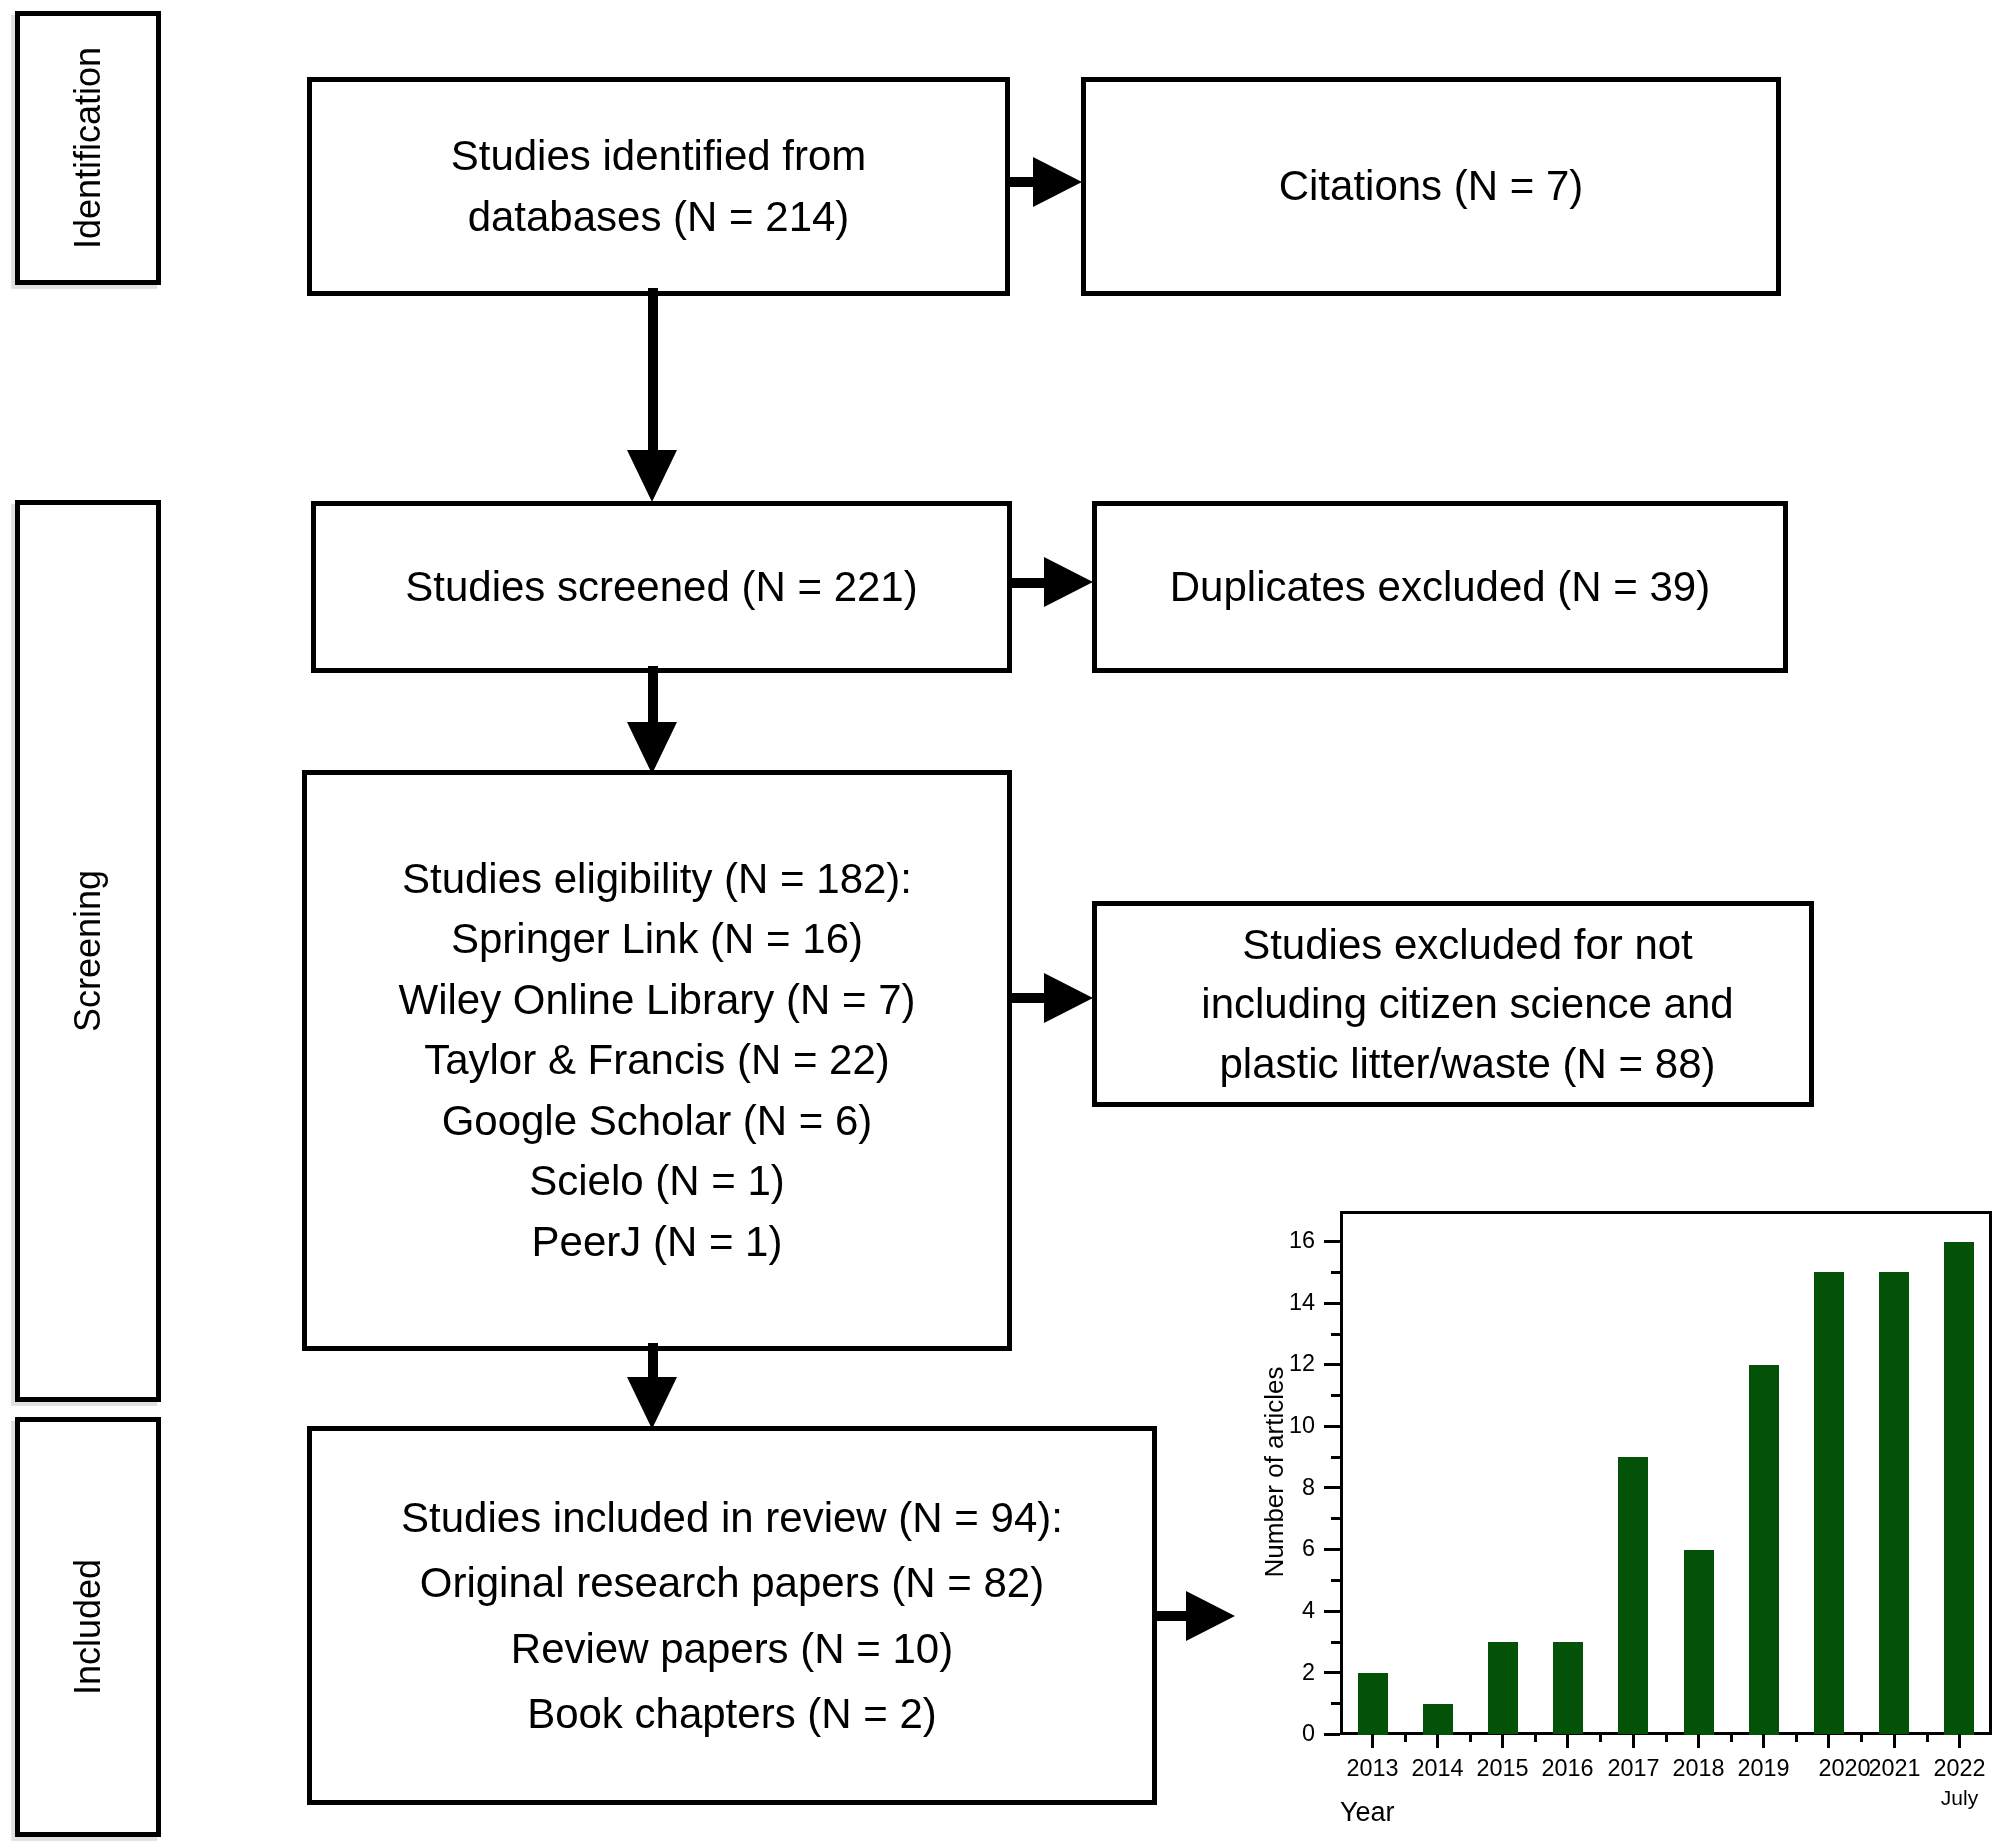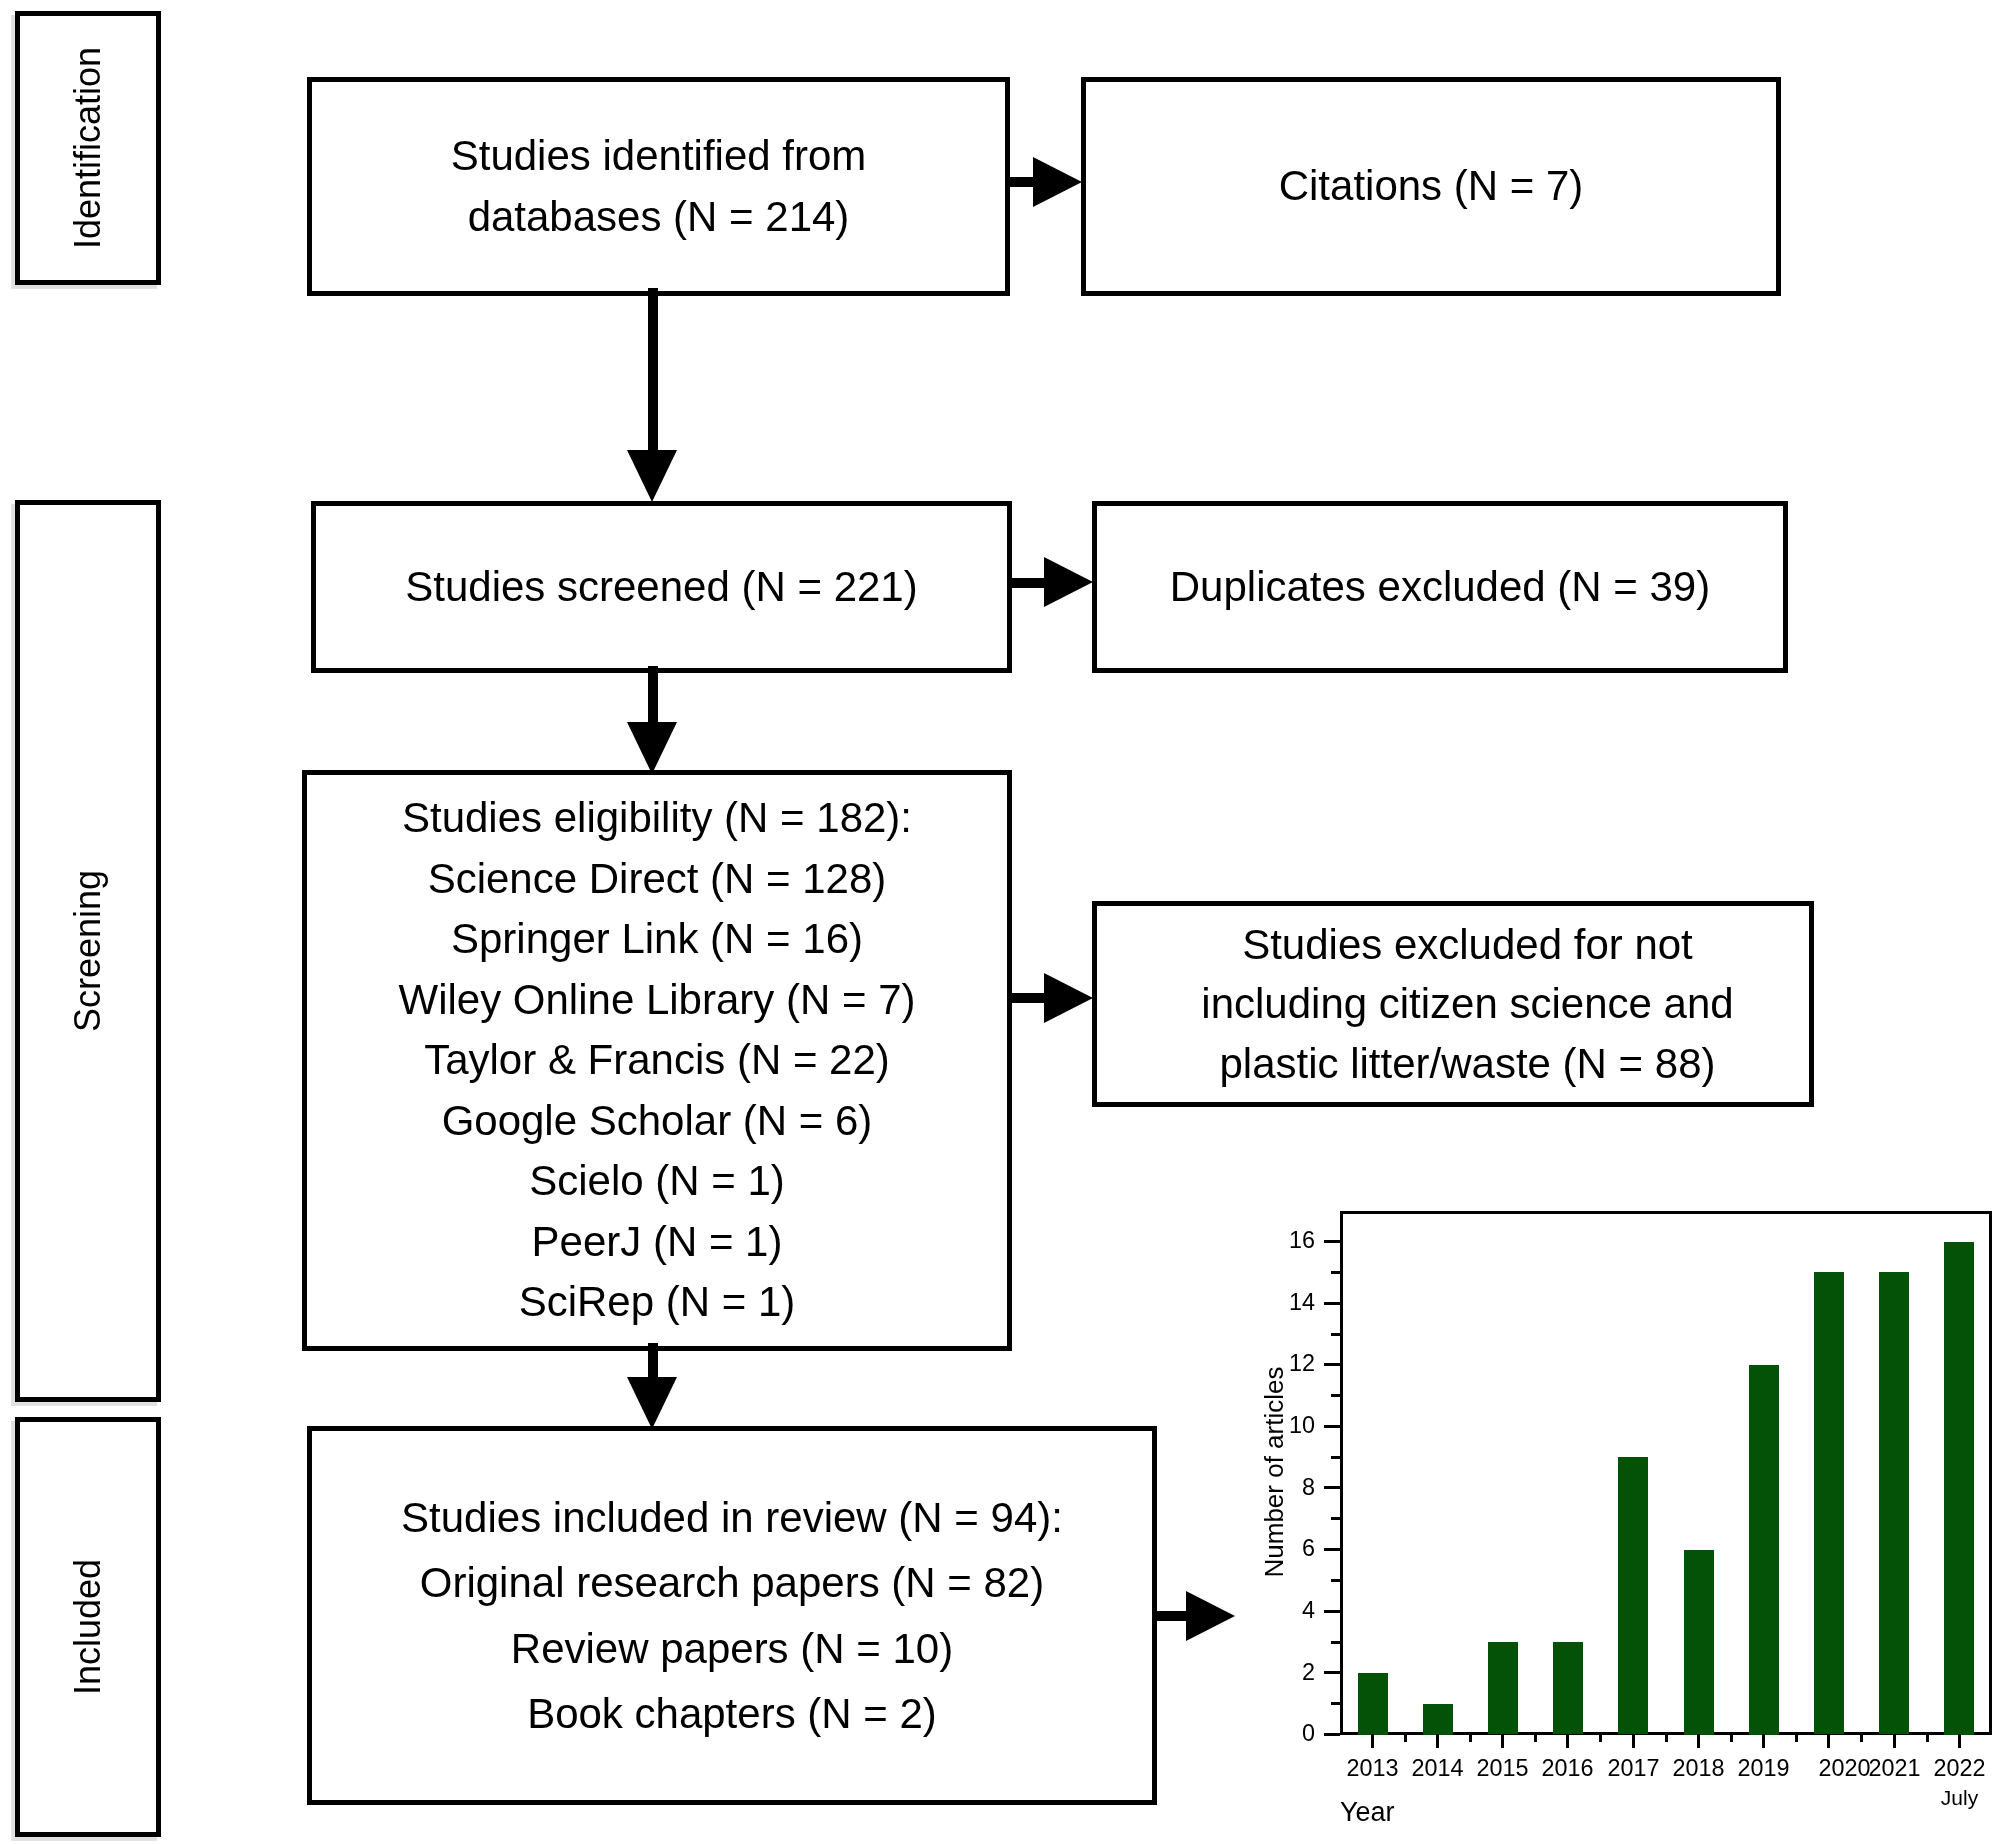--- a/index.html
+++ b/index.html
@@ -110,28 +110,26 @@
 
   <div class="fbox" id="box-duplicates">
     <div>Duplicates excluded (N = 39)</div>
   </div>
 
   <div class="fbox" id="box-eligibility">
     <div>
       <span class="u">Studies eligibility (N = 182)</span><span>:</span>
     </div>
     <div>
-        <div>Science Direct (N = 128)</div>
         <div>Springer Link (N = 16)</div>
         <div>Wiley Online Library (N = 7)</div>
         <div>Taylor &amp; Francis (N = 22)</div>
         <div>Google Scholar (N = 6)</div>
         <div>Scielo (N = 1)</div>
         <div>PeerJ (N = 1)</div>
-        <div>SciRep (N = 1)</div>
       </div>
   </div>
 
   <div class="fbox" id="box-excluded">
     <div class="pre">Studies excluded for not
 including citizen science and
 plastic litter/waste (N = 88)</div>
   </div>
 
   <div class="fbox" id="box-included">

